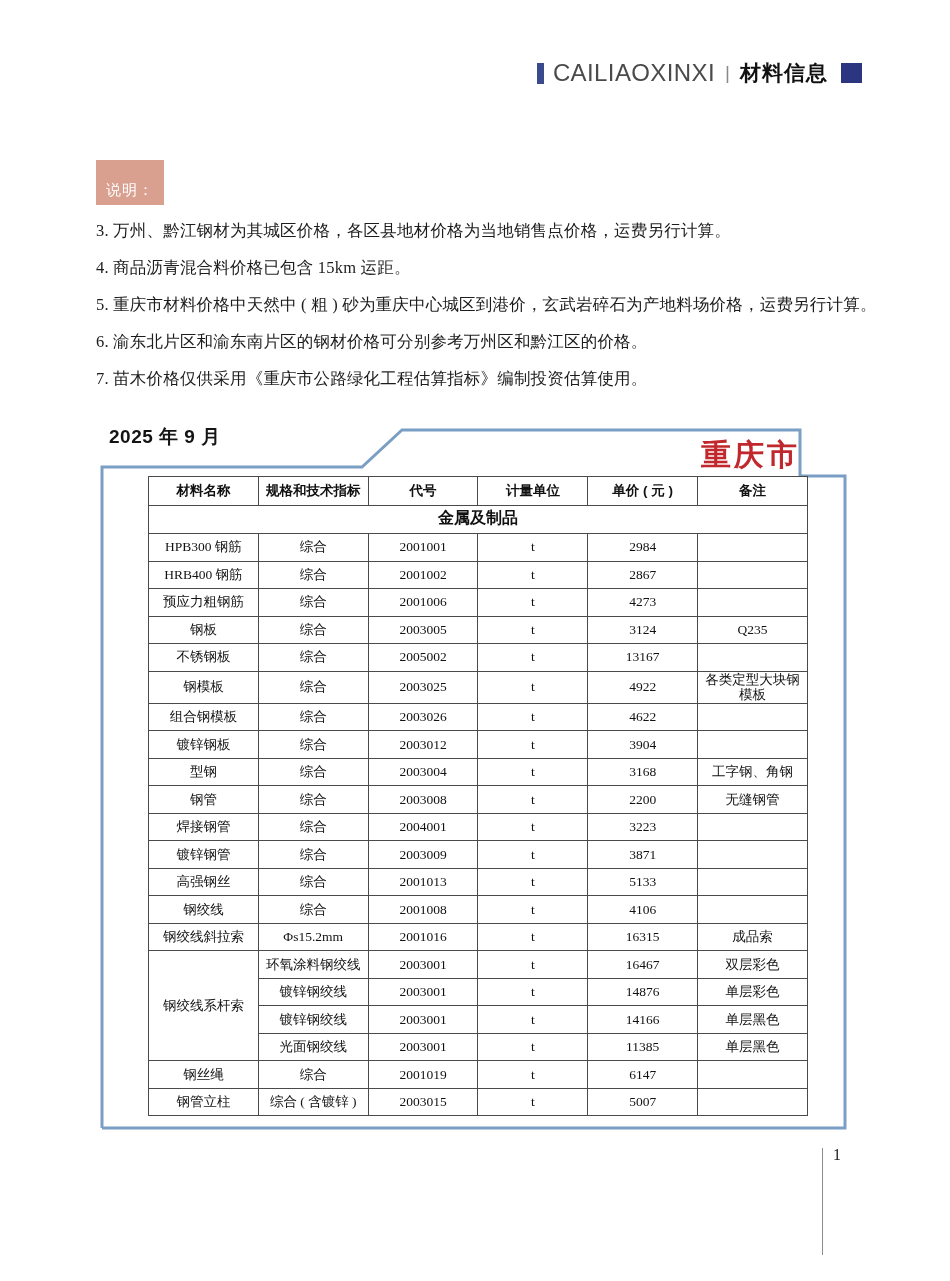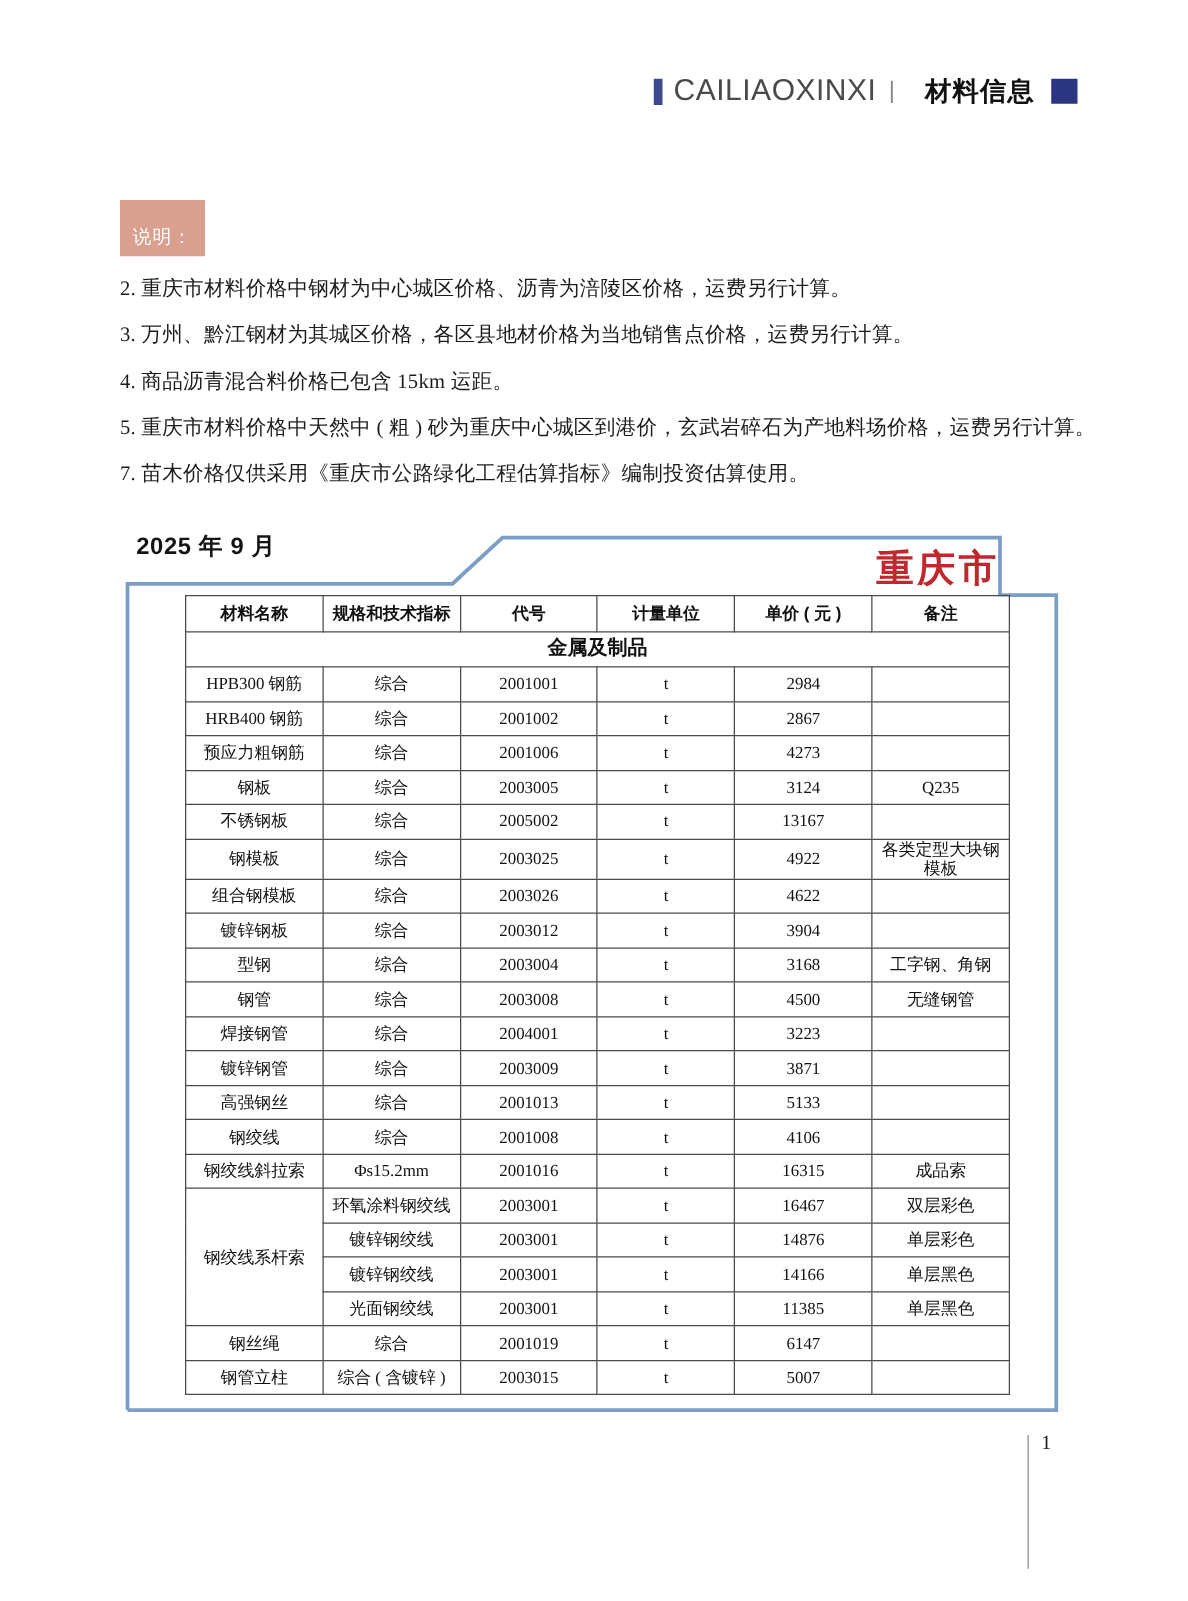--- a/index.html
+++ b/index.html
@@ -47,21 +47,20 @@
     color: #8a8a8a;
     margin: 0 1px;
   }
   .hdr-cn {
     font-family: "Liberation Sans", sans-serif;
     font-size: 21px;
     font-weight: bold;
     color: #111111;
     letter-spacing: 1px;
     white-space: nowrap;
-    margin-left: 14px;
   }
   .hdr-square {
     width: 21px;
     height: 20px;
     background: #2b3580;
     display: inline-block;
     margin-left: 4px;
   }
 
   
@@ -193,24 +192,24 @@
 <div class="page-header">
   <span class="hdr-bar"></span>
   <span class="hdr-pinyin">CAILIAOXINXI</span>
   <span class="hdr-sep">|</span>
   <span class="hdr-cn">材料信息</span>
   <span class="hdr-square"></span>
 </div>
 
 <div class="notes">
   <div class="notes-tag">说明：</div>
-  <div class="note-line">2. 重庆市材料价格中钢材为中心城区价格、沥青为涪陵区价格，运费另行计算。</div>
   <div class="note-line">3. 万州、黔江钢材为其城区价格，各区县地材价格为当地销售点价格，运费另行计算。</div>
   <div class="note-line">4. 商品沥青混合料价格已包含 15km 运距。</div>
   <div class="note-line">5. 重庆市材料价格中天然中 ( 粗 ) 砂为重庆中心城区到港价，玄武岩碎石为产地料场价格，运费另行计算。</div>
+  <div class="note-line">6. 渝东北片区和渝东南片区的钢材价格可分别参考万州区和黔江区的价格。</div>
   <div class="note-line">7. 苗木价格仅供采用《重庆市公路绿化工程估算指标》编制投资估算使用。</div>
 </div>
 
 <div class="date-label">2025 年 9 月</div>
 
 <div class="frame-wrap">
   <svg class="frame-svg" width="760" height="710" viewBox="0 0 760 710">
     <path d="M 2 708 L 2 47 L 262 47 L 302 10 L 700 10 L 700 56 L 745 56 L 745 708 L 2 708" fill="none" stroke="#7b9ec4" stroke-width="3" stroke-linejoin="miter"></path>
   </svg>
   <div class="city-title">重庆市</div>
@@ -301,21 +300,21 @@
             <td class="code-col">2003004</td>
             <td class="unit-col">t</td>
             <td class="price-col">3168</td>
             <td class="note-col">工字钢、角钢</td>
           </tr>
           <tr>
             <td class="name-col">钢管</td>
             <td class="spec-col">综合</td>
             <td class="code-col">2003008</td>
             <td class="unit-col">t</td>
-            <td class="price-col">4500</td>
+            <td class="price-col">2200</td>
             <td class="note-col">无缝钢管</td>
           </tr>
           <tr>
             <td class="name-col">焊接钢管</td>
             <td class="spec-col">综合</td>
             <td class="code-col">2004001</td>
             <td class="unit-col">t</td>
             <td class="price-col">3223</td>
             <td class="note-col"></td>
           </tr>

